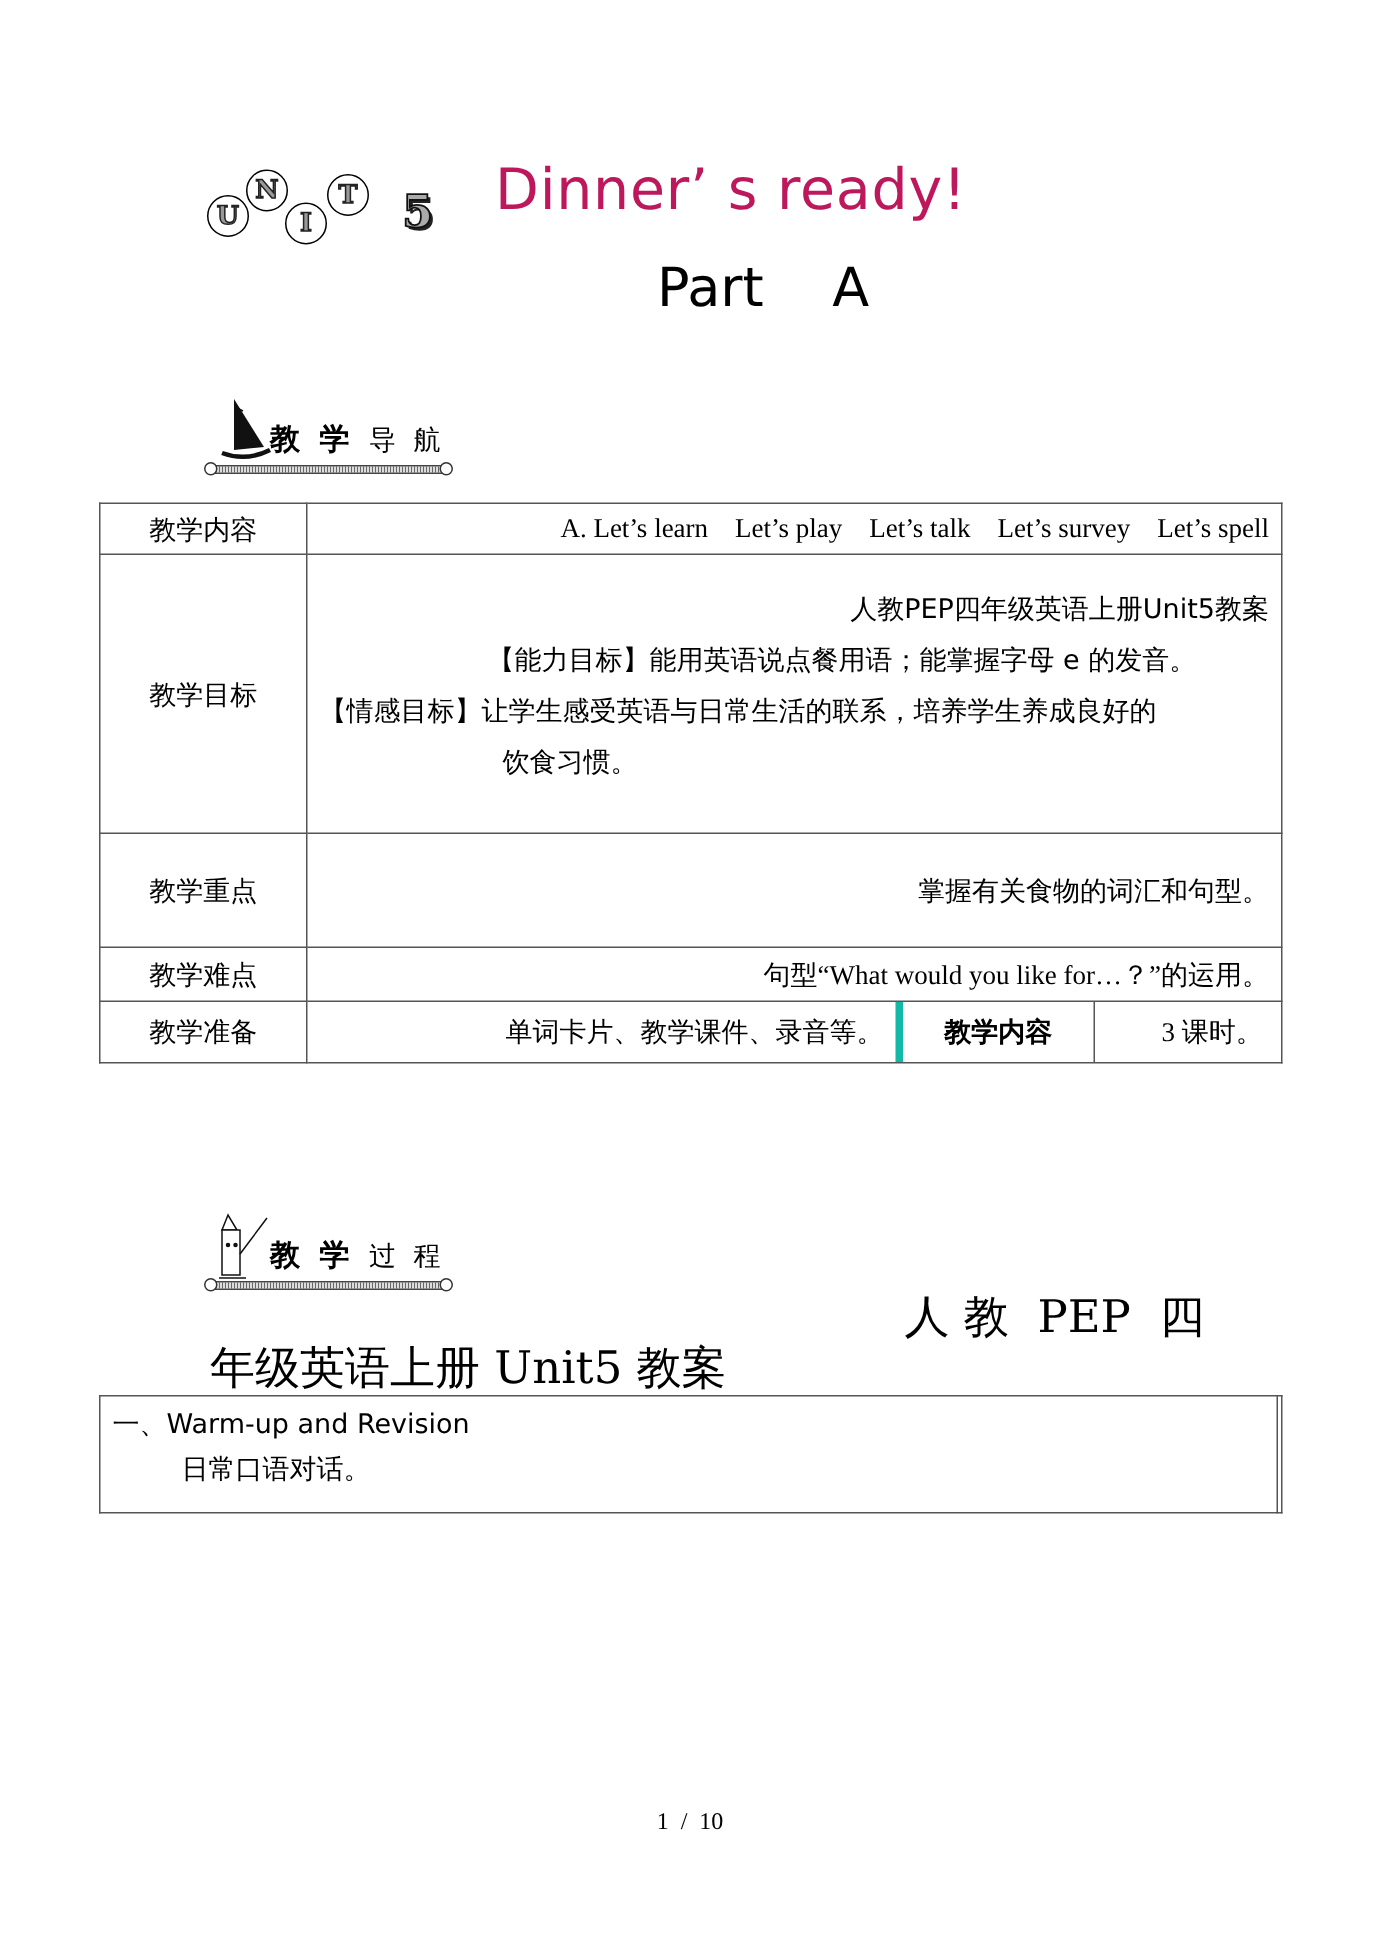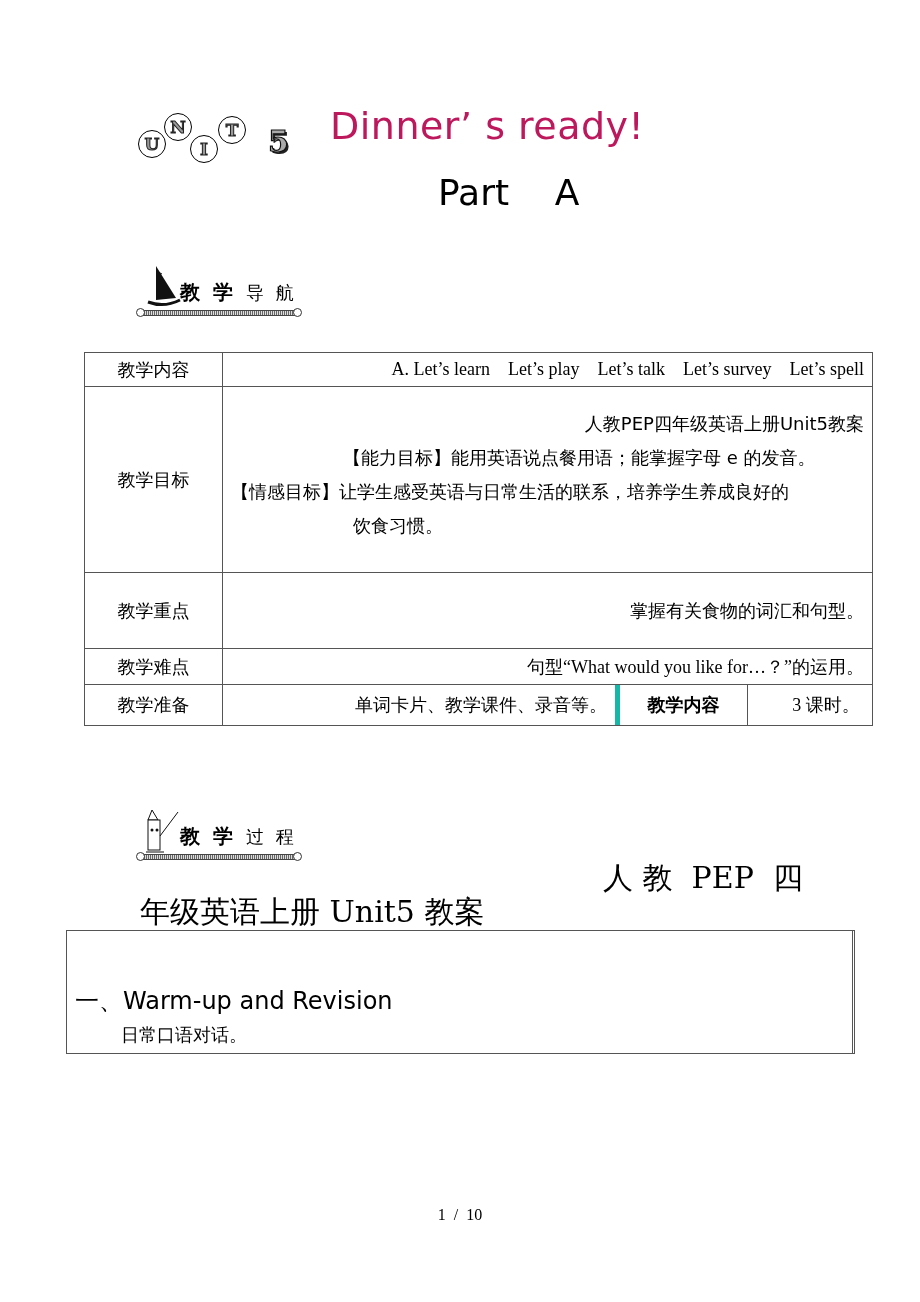--- a/index.html
+++ b/index.html
@@ -22,21 +22,21 @@
   .banner .txt { position:absolute; left:42px; bottom:12px; font-size:20px; font-weight:bold; letter-spacing:3px; white-space:nowrap; }
   .banner .txt .light { font-weight:normal; font-size:18px; }
   .banner .rule { position:absolute; left:2px; right:0; bottom:2px; height:4px; border-top:1px solid #444; border-bottom:1px solid #444;
                   background:repeating-linear-gradient(90deg,#666 0 1px,#ddd 1px 2px); }
   .banner .rule::before, .banner .rule::after { content:""; position:absolute; top:-3px; width:7px; height:7px; border:1px solid #333; border-radius:50%; background:#fff; }
   .banner .rule::before { left:-4px; } .banner .rule::after { right:-4px; }
 
   
   table { border-collapse:collapse; position:absolute; }
   td { border:1px solid #555; padding:0; vertical-align:middle; }
-  .t1 { left:66px; top:352px; width:789px;margin-left:18px; }
+  .t1 { left:66px; top:335px; width:789px; }
   .lbl { width:137px; text-align:center; font-size:18px; font-family:"DejaVu Sans", sans-serif; }
   .serif { font-family:Liberation Serif, serif;padding-left:32px; }
   .right { text-align:right; padding-right:8px; }
   .goals { font-size:18px; line-height:34px; padding:10px 8px 20px 8px; }
   .goals .ln { white-space:nowrap; }
   .t2 { left:66px; top:930px; width:789px; }
   .hdr { text-align:center; font-size:18px; height:34px; }
   .footer { left:0; width:920px; top:1206px; text-align:center; font-family:"Liberation Serif", serif; font-size:16px; }
   .bigtext { font-family:"DejaVu Serif", serif; font-size:30px; white-space:pre; }
 </style>
@@ -122,21 +122,21 @@
   <div class="rule"></div>
 </div>
 
 <div class="abs bigtext" style="left:603px;top:858px;">人 教  PEP  四</div>
 <div class="abs bigtext" style="left:140px;top:892px;">年级英语上册 Unit5 教案</div>
 
 <table class="t2">
   <tbody>
   <tr style="height:78px;">
     <td style="vertical-align:top;padding:6px 8px;">
-      <div style="font-size:24px;margin-top:48px;">一、Warm-up and Revision</div>
+      <div style="font-size:18px;">一、Warm-up and Revision</div>
       <div style="font-size:18px;padding-left:46px;margin-top:6px;font-family:'DejaVu Serif',serif;">日常口语对话。</div>
     </td>
     <td></td>
   </tr>
 </tbody>
   </table>
 
 <div class="abs footer" style="white-space:pre;">1  /  10</div>
 
 </body></html>

